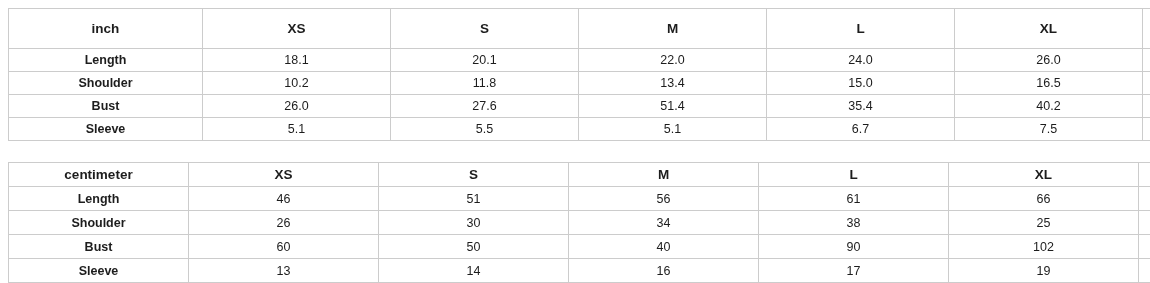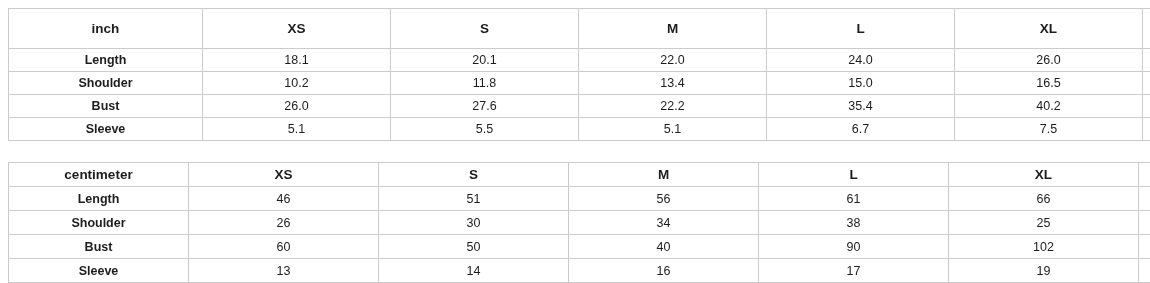--- a/index.html
+++ b/index.html
@@ -124,21 +124,21 @@
         <td>13.4</td>
         <td>15.0</td>
         <td>16.5</td>
         <td>18.1</td>
       </tr>
 
       <tr class="data-row">
         <td class="rowlabel">Bust</td>
         <td>26.0</td>
         <td>27.6</td>
-        <td>22.2</td>
+        <td>51.4</td>
         <td>35.4</td>
         <td>40.2</td>
         <td>44.9</td>
       </tr>
 
       <tr class="data-row">
         <td class="rowlabel">Sleeve</td>
         <td>5.1</td>
         <td>5.5</td>
         <td>5.1</td>

